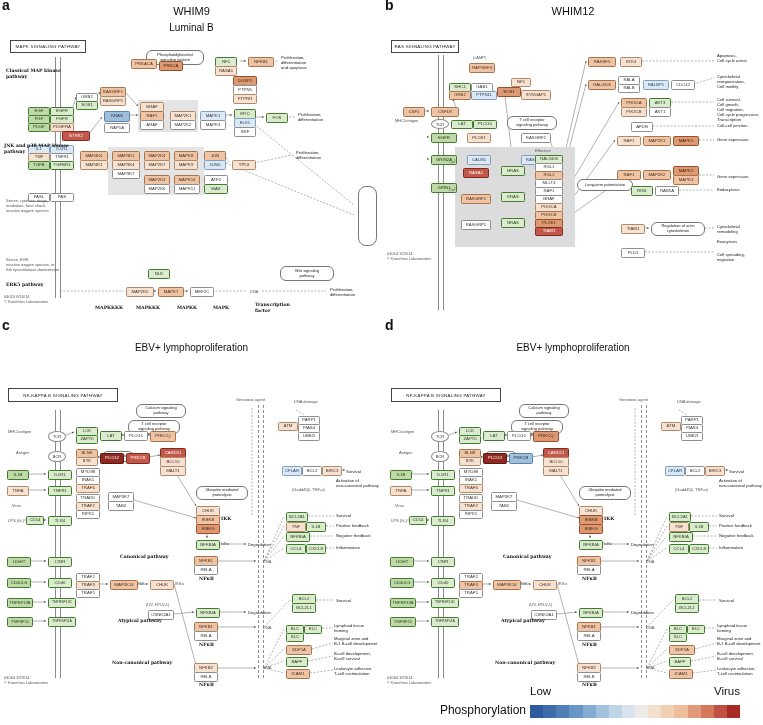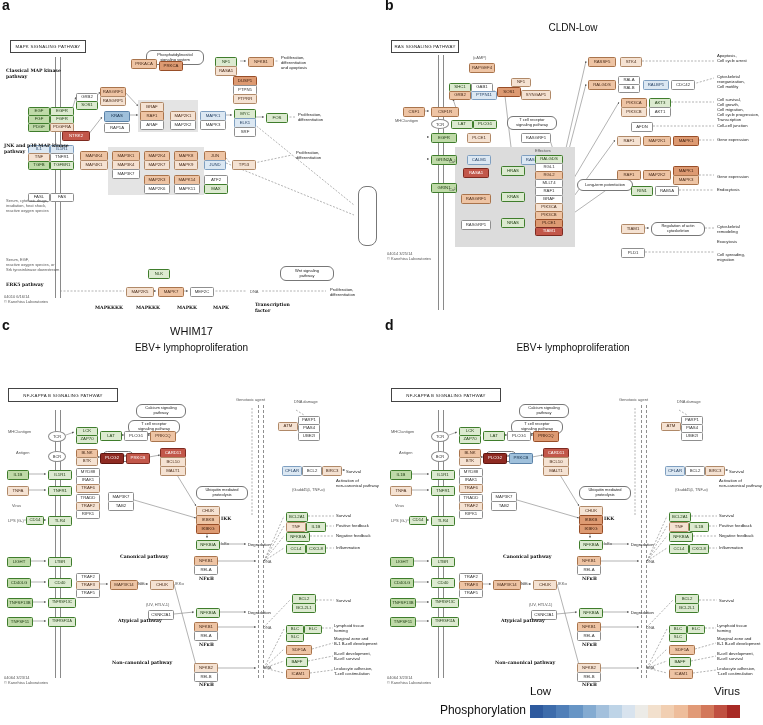--- a/index.html
+++ b/index.html
@@ -53,20 +53,22 @@
         <div style="background: rgb(241, 207, 178);"></div>
         <div style="background: rgb(238, 189, 155);"></div>
         <div style="background: rgb(225, 154, 119);"></div>
         <div style="background: rgb(211, 120, 90);"></div>
         <div style="background: rgb(192, 80, 65);"></div>
         <div style="background: rgb(168, 42, 37);"></div>
       </div>
   </div>
 <div class="panel" style="left: 0px; top: 0px; width: 383px; height: 320px;">
       <div class="panel-letter" style="">a</div>
+      <div class="panel-title" style="">WHIM9</div>
+      <div class="panel-sub" style="">Luminal B</div>
       <svg width="383" height="320" style="position:absolute;left:0;top:0">
         <defs>
           <marker id="ar0" markerWidth="5" markerHeight="5" refX="4" refY="2" orient="auto">
             <path d="M0,0L4,2L0,4z" fill="#555"></path>
           </marker>
         </defs>
         <line x1="48" y1="110" x2="50" y2="110" stroke="#666" stroke-width="0.5" marker-end="url(#ar0)"></line>
         <line x1="48" y1="118" x2="50" y2="118" stroke="#666" stroke-width="0.5" marker-end="url(#ar0)"></line>
         <line x1="48" y1="126" x2="50" y2="126" stroke="#666" stroke-width="0.5" marker-end="url(#ar0)"></line>
         <line x1="48" y1="148" x2="50" y2="148" stroke="#666" stroke-width="0.5" marker-end="url(#ar0)"></line>
@@ -197,21 +199,21 @@
       <div class="note b" style="left: 136px; top: 305px;">MAPKKK</div>
       <div class="note b" style="left: 177px; top: 305px;">MAPKK</div>
       <div class="note b" style="left: 213px; top: 305px;">MAPK</div>
       <div class="note b" style="left: 255px; top: 302px;">Transcription
 factor</div>
       <div class="note g" style="left: 4px; top: 295px;">04010 6/16/14
 © Kanehisa Laboratories</div>
     </div>
     <div class="panel" style="left: 383px; top: 0px; width: 380px; height: 320px;">
       <div class="panel-letter" style="">b</div>
-      <div class="panel-sub" style="">CLDN-Low</div>
+      <div class="panel-title" style="">WHIM12</div>
       <svg width="380" height="320" style="position:absolute;left:0;top:0">
         <defs>
           <marker id="ar1" markerWidth="5" markerHeight="5" refX="4" refY="2" orient="auto">
             <path d="M0,0L4,2L0,4z" fill="#555"></path>
           </marker>
         </defs>
         <line x1="42" y1="111" x2="46" y2="111" stroke="#666" stroke-width="0.5" marker-end="url(#ar1)"></line>
         <line x1="74" y1="111" x2="70" y2="99" stroke="#666" stroke-width="0.5" marker-end="url(#ar1)"></line>
         <line x1="98" y1="95" x2="112" y2="91" stroke="#666" stroke-width="0.5" marker-end="url(#ar1)"></line>
         <line x1="122" y1="96" x2="130" y2="164" stroke="#666" stroke-width="0.5" marker-end="url(#ar1)"></line>
@@ -336,21 +338,20 @@
       <div class="note" style="left: 334px; top: 224px;">Cytoskeletal
 remodeling</div>
       <div class="note" style="left: 334px; top: 239px;">Exocytosis</div>
       <div class="note" style="left: 334px; top: 252px;">Cell spreading,
 migration</div>
       <div class="note g" style="left: 4px; top: 252px;">04014 3/25/14
 © Kanehisa Laboratories</div>
     </div>
     <div class="panel" style="left: 0px; top: 320px; width: 383px; height: 370px;">
       <div class="panel-letter" style="">c</div>
-      <div class="panel-title" style="">WHIM17</div>
       <div class="panel-sub" style="">EBV+ lymphoproliferation</div>
       <svg width="383" height="370" style="position:absolute;left:0;top:0">
         <defs>
           <marker id="ar2" markerWidth="5" markerHeight="5" refX="4" refY="2" orient="auto">
             <path d="M0,0L4,2L0,4z" fill="#555"></path>
           </marker>
         </defs>
         <line x1="27" y1="154" x2="46" y2="154" stroke="#666" stroke-width="0.5" marker-end="url(#ar2)"></line>
         <line x1="27" y1="170" x2="46" y2="170" stroke="#666" stroke-width="0.5" marker-end="url(#ar2)"></line>
         <line x1="24" y1="200" x2="46" y2="200" stroke="#666" stroke-width="0.5" marker-end="url(#ar2)"></line>

